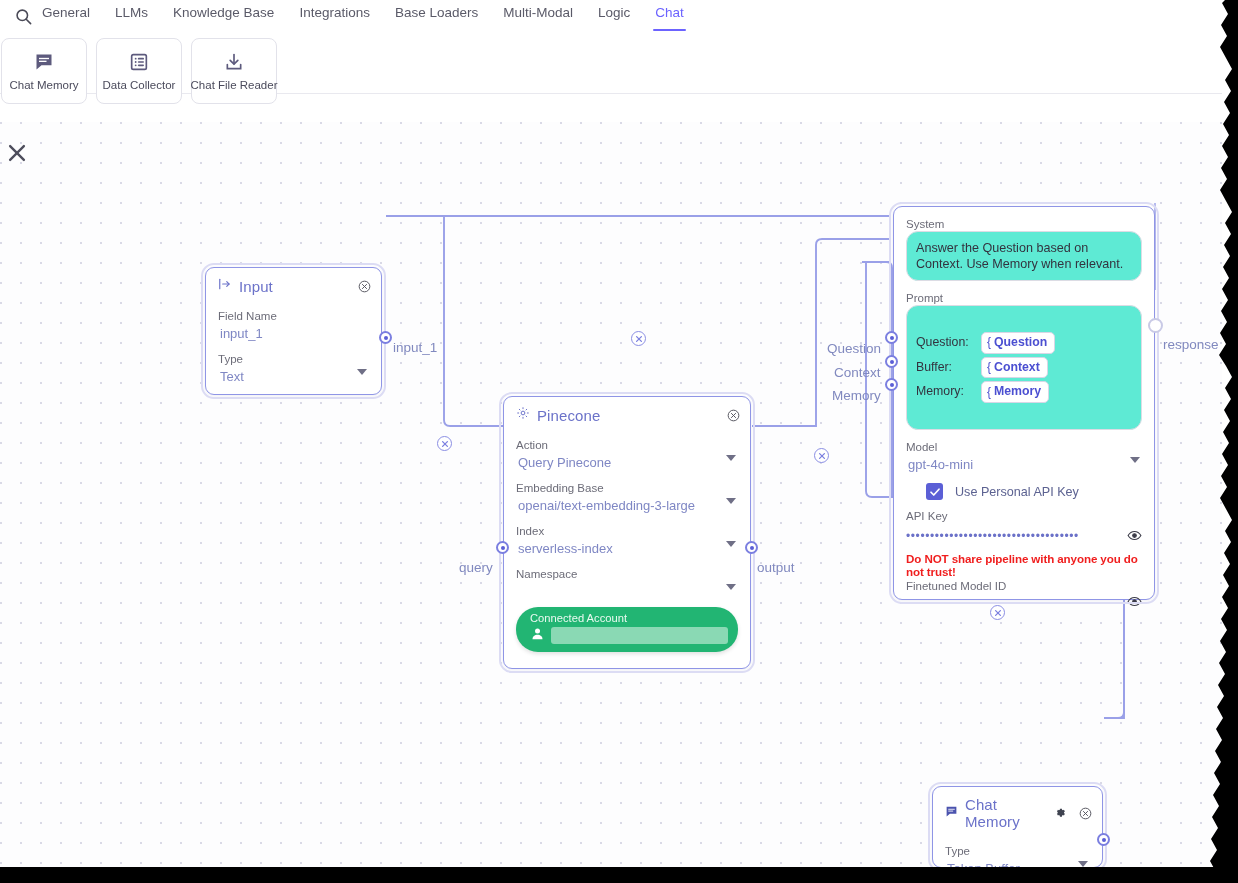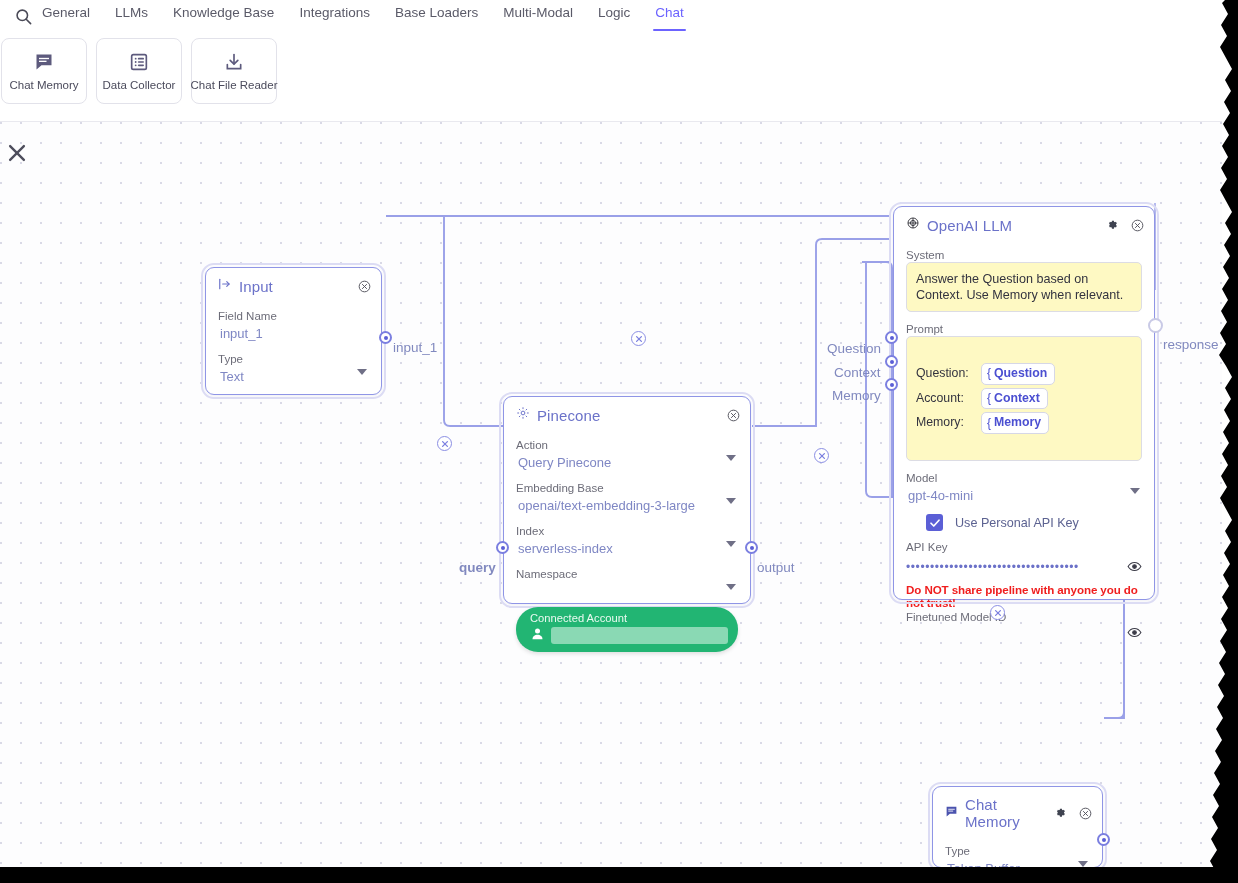--- a/index.html
+++ b/index.html
@@ -6,21 +6,21 @@
   html, body {
     width: 1238px; height: 883px;
     font-family: "Liberation Sans", sans-serif;
     background: #ffffff;
     overflow: hidden;
   }
   #root { position: relative; width: 1238px; height: 883px; background:#fff; }
 
   
   .topbar {
-    position: absolute; left:0; top:0; width: 1222px; height: 122px;
+    position: absolute; left:0; top:0; width: 1222px; height: 94px;
     background:#ffffff; z-index: 40;
     border-bottom: 1px solid #e9e9ef;
   }
   .tabrow { position:absolute; left:0; top:0; height:32px; width:100%;
             display:flex; align-items:center; }
   .search-icon { width: 42px; display:flex; align-items:center; justify-content:center;
                  padding-left: 4px; }
   .search-icon svg { display:block; }
   .tab {
     font-size: 13.5px; color:#5a5a68; padding: 0 0 6px 0; margin-right: 25px;
@@ -99,22 +99,22 @@
   .fld-label { font-size:11.5px; color:#6c6c78; margin-top:9px; margin-bottom:1px; }
   .fld-value { font-size:13px; color:#7f87c4; padding: 3px 0 3px 2px; }
   .fld-select {
     display:flex; align-items:flex-start; justify-content:space-between;
     font-size:13px; color:#7f87c4; padding: 3px 0 3px 2px; cursor:pointer;
   }
   .caret { width:0;height:0;border-left:5px solid transparent;border-right:5px solid transparent;
            border-top:6px solid #6f6f86; margin-right:2px;}
 
   .ta-box {
-    border:1px solid #dcdce4; border-radius:5px; padding:8px 9px;
-    font-size:12.6px; color:#33333f; line-height:1.28; background:#fef9c3;
+    border:1px solid #dcdce4; border-radius:12px; padding:8px 9px;
+    font-size:12.6px; color:#33333f; line-height:1.28; background:#5eead4;
   }
   .chiprow { display:flex; align-items:center; gap:7px; font-size:12.3px; color:#33333f; margin: 3px 0; }
   .chiprow .lbl { width:58px; }
   .chip {
     display:inline-flex; align-items:center; gap:3px;
     border:1px solid #d6d7e6; border-radius:5px; padding:2px 7px 2px 5px;
     font-size:12.3px; color:#4b4fd1; font-weight:bold; background:#fff;
   }
   .chip .brace { color:#4b4fd1; font-weight:normal; font-size:12px;}
 
@@ -255,21 +255,21 @@
       </svg>
   </div>
   <div class="edge-x" style="left:990px; top:605px;">
     <svg width="8" height="8" viewBox="0 0 10 10" stroke="#7b7fe0" stroke-width="1.6" stroke-linecap="round">
         <line x1="2" y1="2" x2="8" y2="8"></line>
         <line x1="8" y1="2" x2="2" y2="8"></line>
       </svg>
   </div>
 
   <div class="edge-label" style="left:393px; top:340px;">input_1</div>
-  <div class="edge-label" style="left:459px; top:560px;font-weight:bold;">query</div>
+  <div class="edge-label" style="left:459px; top:560px;">query</div>
   <div class="edge-label" style="left:757px; top:560px;">output</div>
   <div class="edge-label" style="left:827px; top:341px;">Question</div>
   <div class="edge-label" style="left:834px; top:365px;">Context</div>
   <div class="edge-label" style="left:832px; top:388px;">Memory</div>
   <div class="edge-label" style="left:1163px; top:337px;">response</div>
 
   <div class="handle" style="left:379px; top:331px;"></div>
   <div class="handle" style="left:496px; top:541px;"></div>
   <div class="handle" style="left:745px; top:541px;"></div>
   <div class="handle" style="left:885px; top:331px;"></div>
@@ -301,21 +301,21 @@
       <div class="fld-label">Field Name</div>
       <div class="fld-value">input_1</div>
       <div class="fld-label">Type</div>
       <div class="fld-select">
         <span>Text</span>
         <span class="caret"></span>
       </div>
     </div>
   </div>
 
-  <div class="node sel" style="left:503px; top:396px; width:248px; height:208px;">
+  <div class="node sel" style="left:503px; top:396px; width:248px; height:273px;">
     <div class="node-head">
       <span>
         <svg width="14" height="14" viewBox="0 0 24 24" fill="none" stroke="#6b72c9" stroke-width="1.7">
           <circle cx="12" cy="12" r="3.2"></circle>
           <path d="M12 2.2v3.1M12 18.7v3.1M2.2 12h3.1M18.7 12h3.1M5.1 5.1l2.2 2.2M16.7 16.7l2.2 2.2M18.9 5.1l-2.2 2.2M7.3 16.7l-2.2 2.2"></path>
         </svg>
       </span>
       <span class="node-title">Pinecone</span>
       <span class="spacer"></span>
       <span class="hbtn">
@@ -357,59 +357,35 @@
                 <path d="M4 21c0-4.4 3.6-7 8-7s8 2.6 8 7z"></path>
             </svg>
           </span>
           <span class="abar"></span>
         </div>
       </div>
     </div>
   </div>
 
   <div class="node sel" style="left:893px; top:206px; width:262px; height:394px;">
-    <div class="node-head">
-      <span>
-        <svg width="14" height="14" viewBox="0 0 24 24" fill="none" stroke="#2b2b33" stroke-width="1.5">
-          <circle cx="12" cy="12" r="4.4"></circle>
-          <circle cx="12" cy="12" r="8.6"></circle>
-          <path d="M12 3.4v17.2M3.4 12h17.2"></path>
-        </svg>
-      </span>
-      <span class="node-title">OpenAI LLM</span>
-      <span class="spacer"></span>
-      <span class="hbtn" style="margin-right:5px">
-        <svg width="14" height="14" viewBox="0 0 24 24" fill="#3f4350">
-          <path d="M12 8a4 4 0 100 8 4 4 0 000-8zm0 6.2A2.2 2.2 0 1112 9.8a2.2 2.2 0 010 4.4z"></path>
-          <path d="M20.5 13.3l-1.6-.9a7 7 0 000-2l1.6-.9-1.8-3.1-1.6.9a7.3 7.3 0 00-1.7-1V4.5h-3.6v1.8a7.3 7.3 0 00-1.7 1l-1.6-.9-1.8 3.1 1.6.9a7 7 0 000 2l-1.6.9 1.8 3.1 1.6-.9c.52.42 1.09.76 1.7 1v1.8h3.6v-1.8c.61-.24 1.18-.58 1.7-1l1.6.9z"></path>
-        </svg>
-      </span>
-      <span class="hbtn">
-        <svg width="13" height="13" viewBox="0 0 20 20" fill="none" stroke="#55555f" stroke-width="1.5">
-          <circle cx="10" cy="10" r="8.2"></circle>
-            <line x1="6.8" y1="6.8" x2="13.2" y2="13.2" stroke-linecap="round"></line>
-            <line x1="13.2" y1="6.8" x2="6.8" y2="13.2" stroke-linecap="round"></line>
-        </svg>
-      </span>
-    </div>
     <div class="node-body">
       <div class="fld-label">System</div>
       <div class="ta-box" style="height:50px">Answer the Question based on Context. Use Memory when relevant.</div>
 
       <div class="fld-label" style="margin-top:11px">Prompt</div>
       <div class="ta-box" style="padding:23px 9px">
         <div class="chiprow">
           <span class="lbl">Question:</span>
           <span class="chip">
             <span class="brace">{</span>
             <span>Question</span>
           </span>
         </div>
         <div class="chiprow">
-          <span class="lbl">Account:</span>
+          <span class="lbl">Buffer:</span>
           <span class="chip">
             <span class="brace">{</span>
             <span>Context</span>
           </span>
         </div>
         <div class="chiprow">
           <span class="lbl">Memory:</span>
           <span class="chip">
             <span class="brace">{</span>
             <span>Memory</span>

